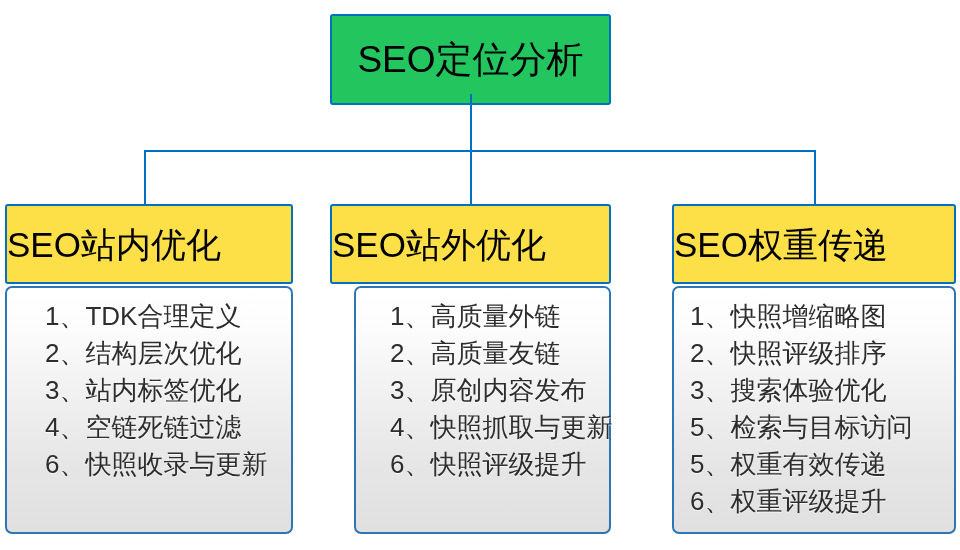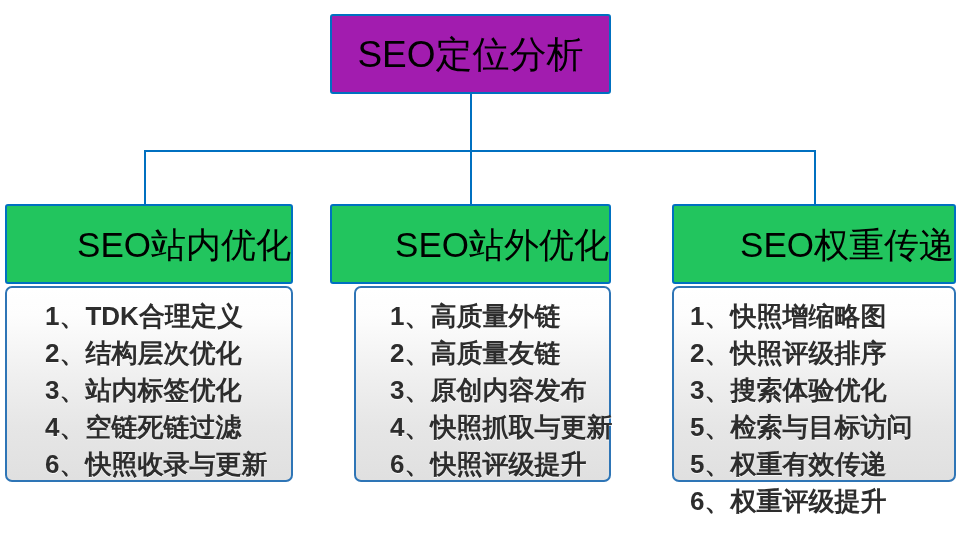--- a/index.html
+++ b/index.html
@@ -25,24 +25,24 @@
   }
   .conn-v { width: 2px; }
   .conn-h { height: 2px; }
 
   
   .root-box {
     position: absolute;
     left: 330px;
     top: 14px;
     width: 281px;
-    height: 80px;
+    height: 91px;
     border: 2px solid #0070c0;
     border-radius: 3px;
-    background: #a21caf;
+    background: #22c55e;
     box-sizing: border-box;
     display: flex;
     align-items: center;
     justify-content: center;
   }
   .root-box .root-title {
     font-size: 37px;
     color: #000000;
     letter-spacing: 0px;
     line-height: 1;
@@ -50,42 +50,41 @@
   }
 
   
   .col {
     position: absolute;
     top: 204px;
   }
   .col-header {
     border: 2px solid #0070c0;
     border-radius: 3px;
-    background: #22c55e;
+    background: #fde047;
     box-sizing: border-box;
     height: 80px;
     display: flex;
     align-items: center;
-    justify-content: flex-end;
+    justify-content: flex-start;
   }
   .col-header-text {
     font-size: 35px;
     color: #000000;
     white-space: nowrap;
     line-height: 1;
   }
   .col-body {
     margin-top: 2px;
     border: 2px solid #2e75b6;
     border-radius: 7px;
     box-sizing: border-box;
     background: linear-gradient(to bottom, #ffffff 0%, #fdfdfd 14%, #f0f0f0 45%, #e6e6e6 72%, #e0e0e0 100%);
     padding: 10px 0 12px 0;
-    height: 196px;
-    font-weight: bold;
+    height: 248px;
   }
   .item {
     font-size: 26px;
     color: #2d2d2d;
     line-height: 37px;
     white-space: nowrap;
     text-shadow: 0 1px 0 rgba(255,255,255,0.75);
   }
 
   

